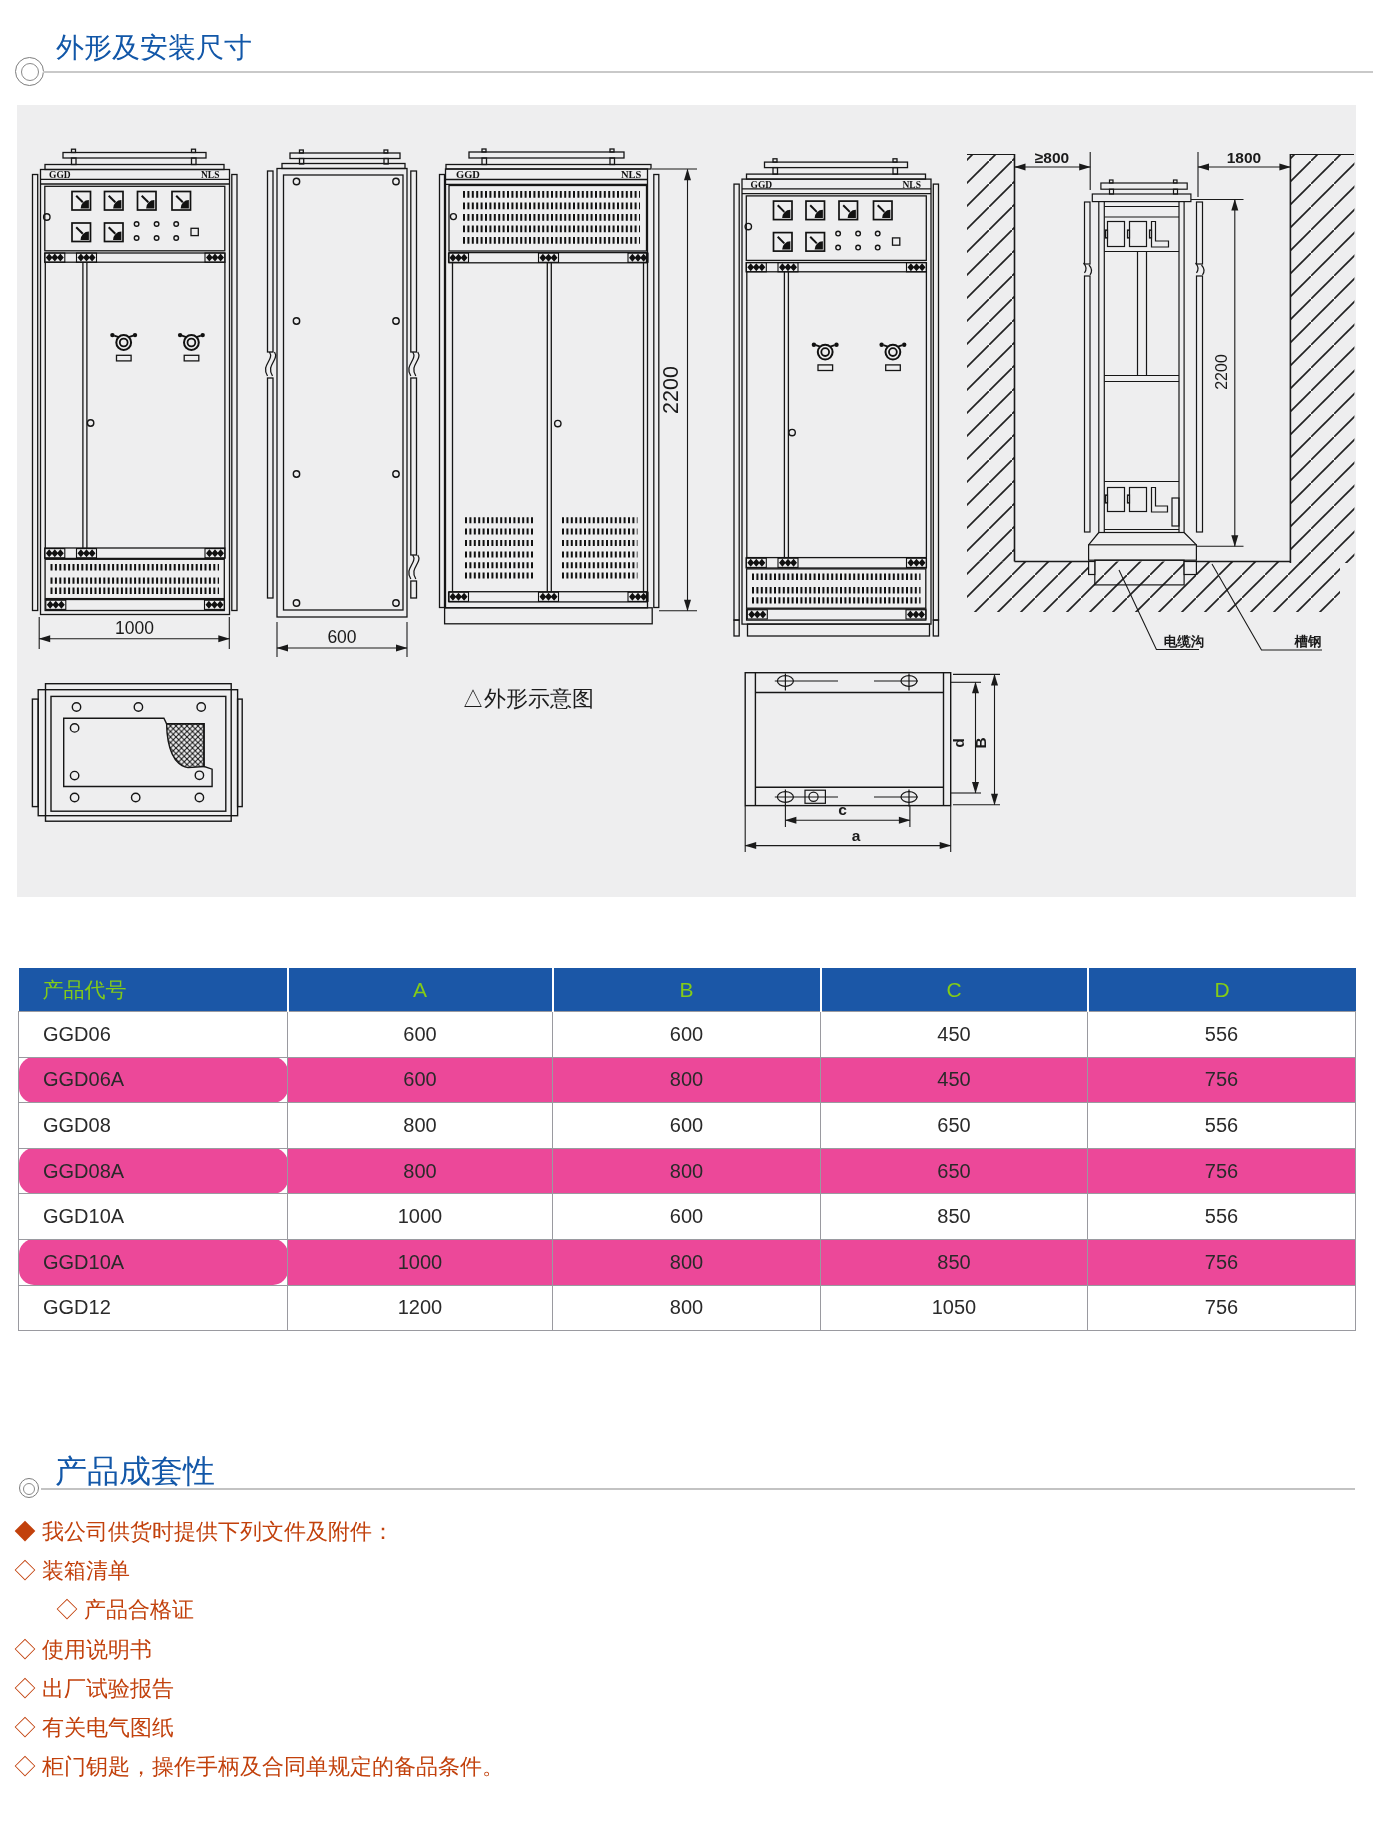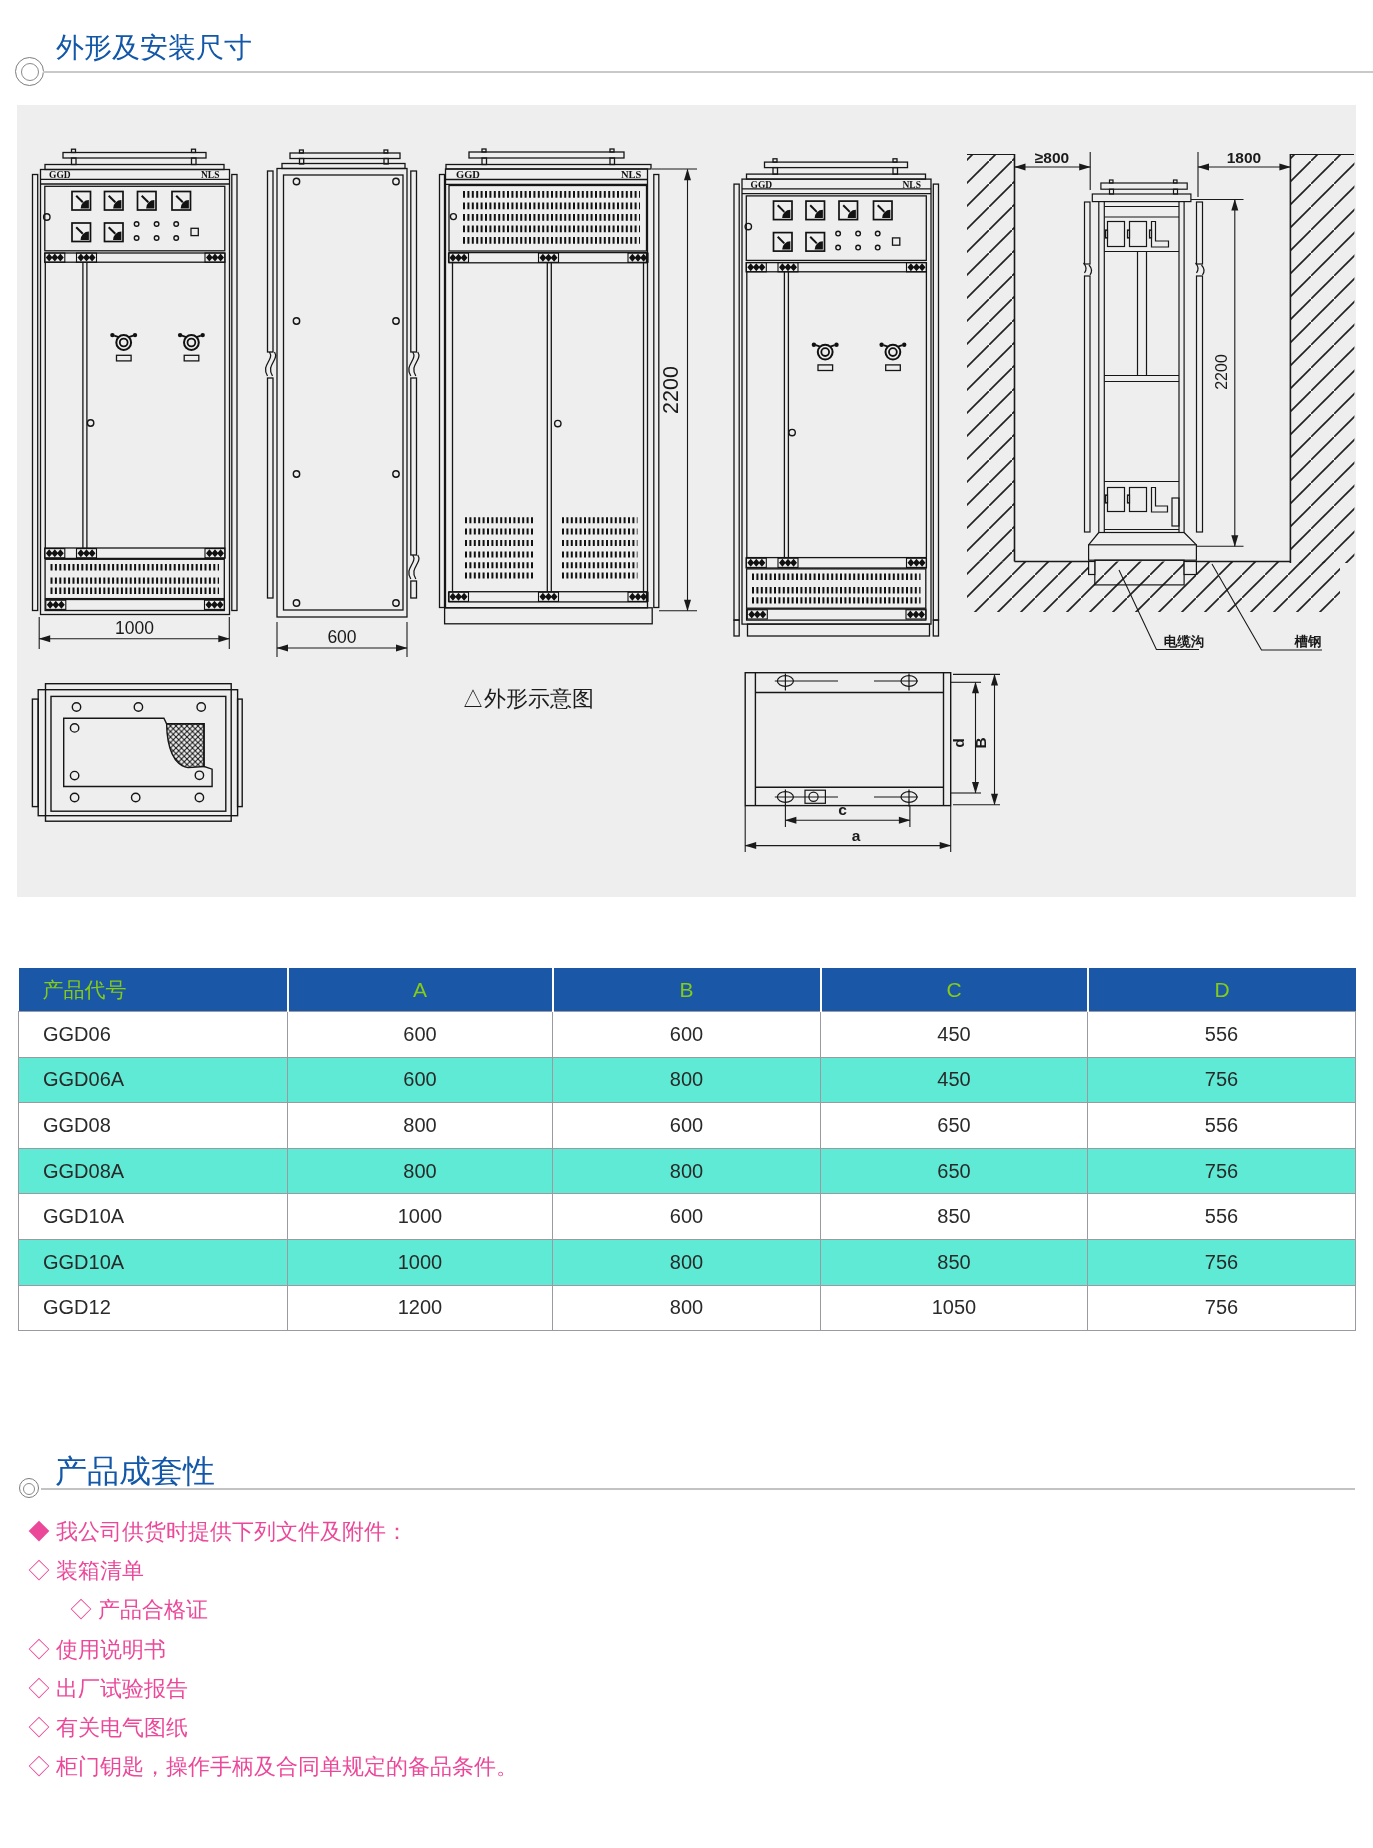--- a/index.html
+++ b/index.html
@@ -11,23 +11,23 @@
   .rule{height:1px;background:#c9c9c9;}
   .ring{border-radius:50%;border:1.6px solid #7d7d7d;background:#fff;}
   .ring-in{border-radius:50%;border:1.4px solid #8a8a8a;background:#fff;}
   table.dim{border-collapse:collapse;table-layout:fixed;width:1337px;}
   table.dim th{background:#1b57a7;color:#84cc16;font-weight:normal;font-size:21px;height:43px;
       border-right:2px solid #fff;padding:0;}
   table.dim th:first-child{text-align:left;padding-left:24px;}
   table.dim th:last-child{border-right:none;}
   table.dim td{font-size:20px;color:#2a2a2a;text-align:center;height:44.6px;padding:0;
       border:1px solid #9a9aa0;}
-  table.dim td:first-child{text-align:left;padding-left:24px;}
-  table.dim tr.alt td{background:#5eead4;margin-top:20px;}
-  .bullet{position:absolute;left:28px;font-size:22px;line-height:26px;color:#ec4899;white-space:nowrap;}
+  table.dim td:first-child{text-align:left;padding-left:24px;border-radius:15px;}
+  table.dim tr.alt td{background:#ec4899;margin-top:20px;}
+  .bullet{position:absolute;left:14px;font-size:22px;line-height:26px;color:#c2410c;white-space:nowrap;}
 </style>
 </head>
 <body>
 
 <div class="abs sec-title" style="left:56px;top:29px;">外形及安装尺寸</div>
 
 <div class="abs ring" style="left:14.5px;top:56.5px;width:27px;height:27px;"></div>
 <div class="abs ring-in" style="left:20.5px;top:62.5px;width:16px;height:16px;"></div>
 
 <div class="abs rule" style="left:43px;top:71px;width:1330px;height:2px;background:#c9c9c9;"></div>

